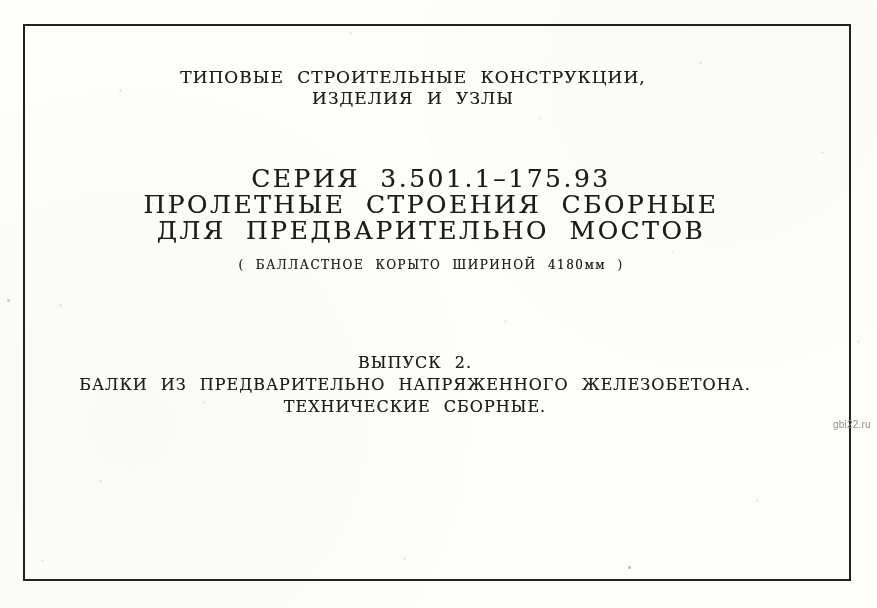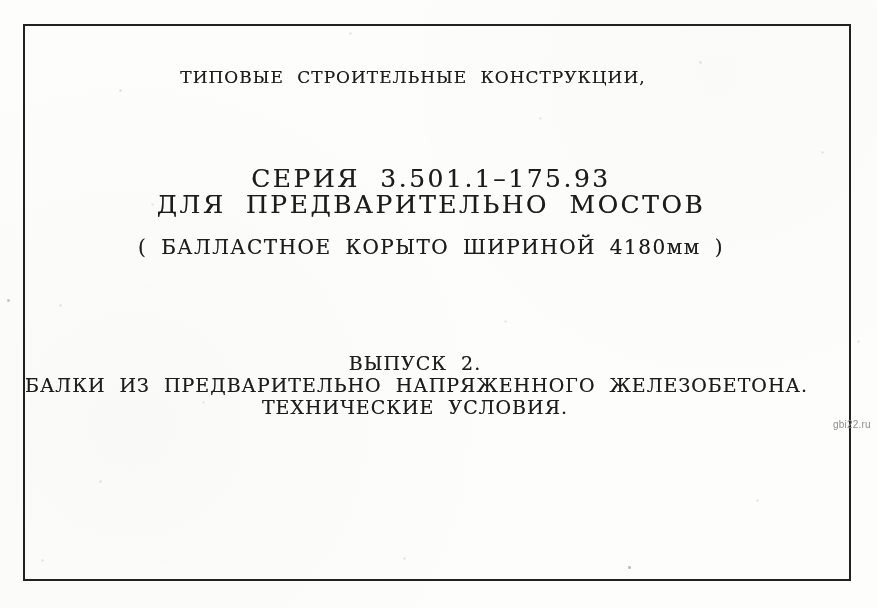--- a/index.html
+++ b/index.html
@@ -42,28 +42,28 @@
     right:48px; 
     font-size:17px;line-height:21px;
     letter-spacing:1px;word-spacing:7px;
   }
   .title-block{
     top:140px;
     font-size:25px;line-height:26px;
     letter-spacing:2.5px;word-spacing:10px;
   }
   .title-note{
-    margin-top:16px;
-    font-size:20px;
+    margin-top:8px;
+    font-size:12px;
     letter-spacing:1.5px;word-spacing:6px;
   }
   .issue-block{
     top:326px;
     right:44px;
-    font-size:19px;line-height:22px;
+    font-size:16px;line-height:22px;
     letter-spacing:1px;word-spacing:7px;
   }
   .watermark{
     position:absolute;
     left:833px;top:419px;
     font-family:"Liberation Sans","DejaVu Sans",sans-serif;
     font-size:10px;
     color:var(--watermark);
     z-index:3;
     letter-spacing:0.2px;
@@ -95,32 +95,34 @@
 </style>
 </head>
 <body>
 
 <div class="page">
 
   <div class="frame">
 
     <div class="txt header-block">
       <div>ТИПОВЫЕ СТРОИТЕЛЬНЫЕ КОНСТРУКЦИИ,</div>
+      <div>ИЗДЕЛИЯ И УЗЛЫ</div>
     </div>
 
     <div class="txt title-block">
       <div>СЕРИЯ 3.501.1–175.93</div>
+      <div>ПРОЛЕТНЫЕ СТРОЕНИЯ СБОРНЫЕ</div>
       <div>ДЛЯ ПРЕДВАРИТЕЛЬНО МОСТОВ</div>
       <div class="title-note">( БАЛЛАСТНОЕ КОРЫТО ШИРИНОЙ 4180мм )</div>
     </div>
 
     <div class="txt issue-block">
       <div>ВЫПУСК 2.</div>
       <div>БАЛКИ ИЗ ПРЕДВАРИТЕЛЬНО НАПРЯЖЕННОГО ЖЕЛЕЗОБЕТОНА.</div>
-      <div>ТЕХНИЧЕСКИЕ УСЛОВИЯ.</div>
+      <div>ТЕХНИЧЕСКИЕ СБОРНЫЕ.</div>
     </div>
 
   </div>
 
   <div class="watermark">gbi22.ru</div>
 
   <div class="specks"></div>
 
 </div>
 

